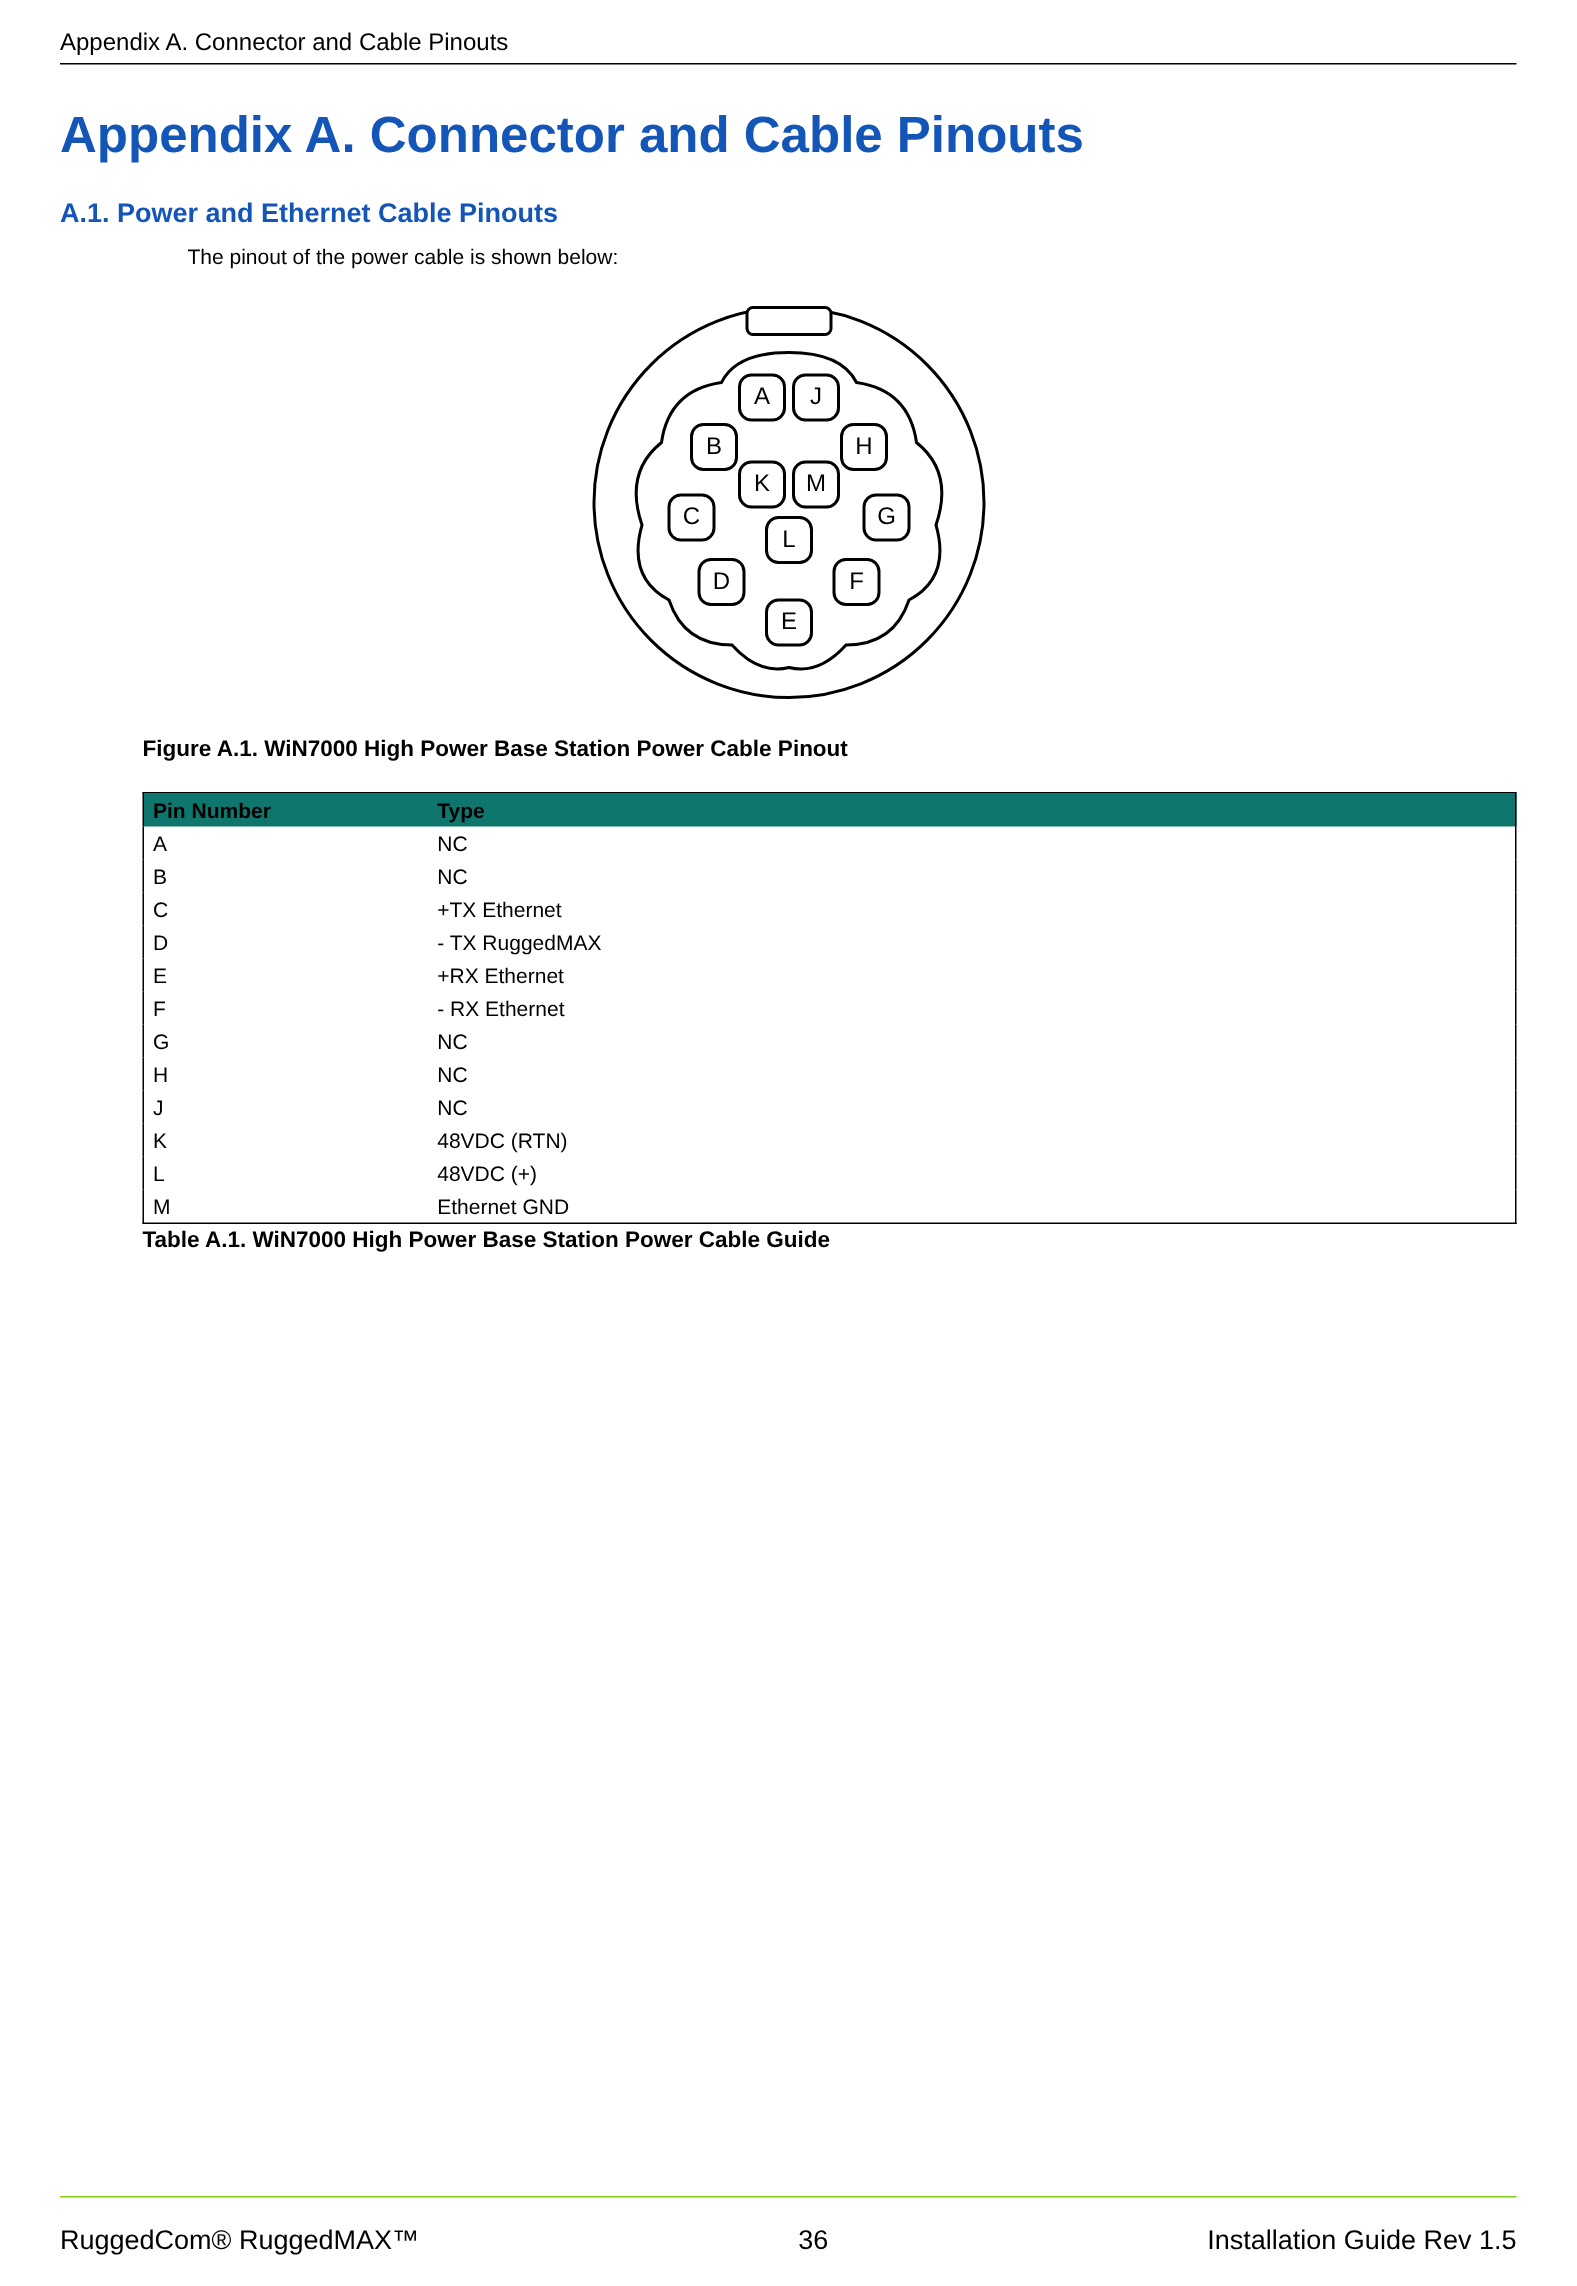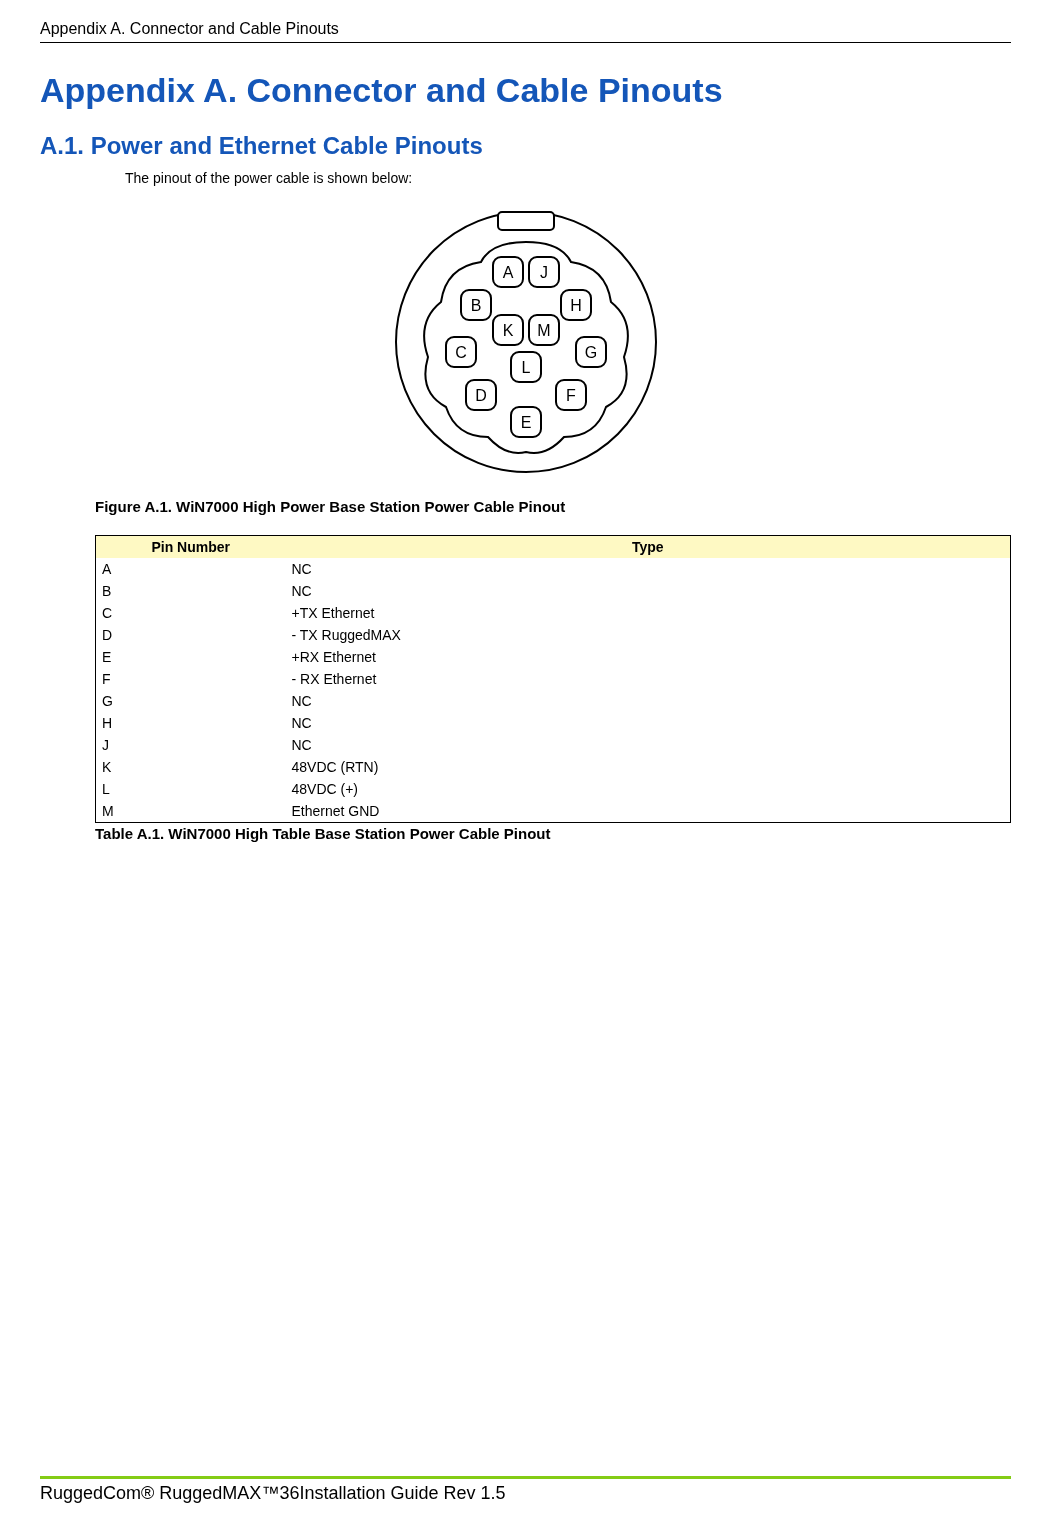--- a/index.html
+++ b/index.html
@@ -25,21 +25,21 @@
       margin-bottom: 28px;
     }
     h1.appendix-title {
       color: #1456b8;
       font-size: 34px;
       font-weight: bold;
       margin-bottom: 22px;
     }
     h2.section-title {
       color: #1456b8;
-      font-size: 24px;
+      font-size: 18px;
       font-weight: bold;
       margin-bottom: 10px;
     }
     .intro-text {
       font-size: 14px;
       margin-left: 85px;
       margin-bottom: 16px;
     }
     .connector-figure {
       display: flex;
@@ -53,22 +53,22 @@
       margin-bottom: 20px;
     }
     table.pinout {
       margin-left: 55px;
       border-collapse: collapse;
       width: calc(100% - 55px);
       border: 1px solid #000;
       font-size: 14px;
     }
     table.pinout th {
-      background: #fef9c3;
-      text-align: center;
+      background: #0f766e;
+      text-align: left;
       font-weight: bold;
       padding: 3px 6px;
     }
     table.pinout td {
       padding: 3px 6px;
     }
     table.pinout th:first-child,
     table.pinout td:first-child {
       width: 190px;
     }
@@ -76,23 +76,24 @@
       font-size: 15px;
       font-weight: bold;
       margin-left: 55px;
       margin-top: 2px;
     }
     .footer {
       position: absolute;
       bottom: 20px;
       left: 40px;
       right: 40px;
-      border-top: 3px solid #84cc16;
-      padding-top: 4px;
+      border-top: 1px solid #84cc16;
+      padding-top: 18px;
       display: flex;
+      justify-content: space-between;
       font-size: 18px;
     }
   </style>
 </head>
 <body>
 
 <div class="header-line">Appendix A. Connector and Cable Pinouts</div>
 
 <h1 class="appendix-title">Appendix A. Connector and Cable Pinouts</h1>
 
@@ -211,19 +212,19 @@
         <td>L</td>
         <td>48VDC (+)</td>
       </tr>
     <tr>
         <td>M</td>
         <td>Ethernet GND</td>
       </tr>
   </tbody>
 </table>
 
-<div class="table-caption">Table A.1. WiN7000 High Table Base Station Power Cable Pinout</div>
+<div class="table-caption">Table A.1. WiN7000 High Power Base Station Power Cable Guide</div>
 
 <div class="footer">
   <span>RuggedCom® RuggedMAX™</span>
   <span>36</span>
   <span>Installation Guide Rev 1.5</span>
 </div>
 
 </body></html>

